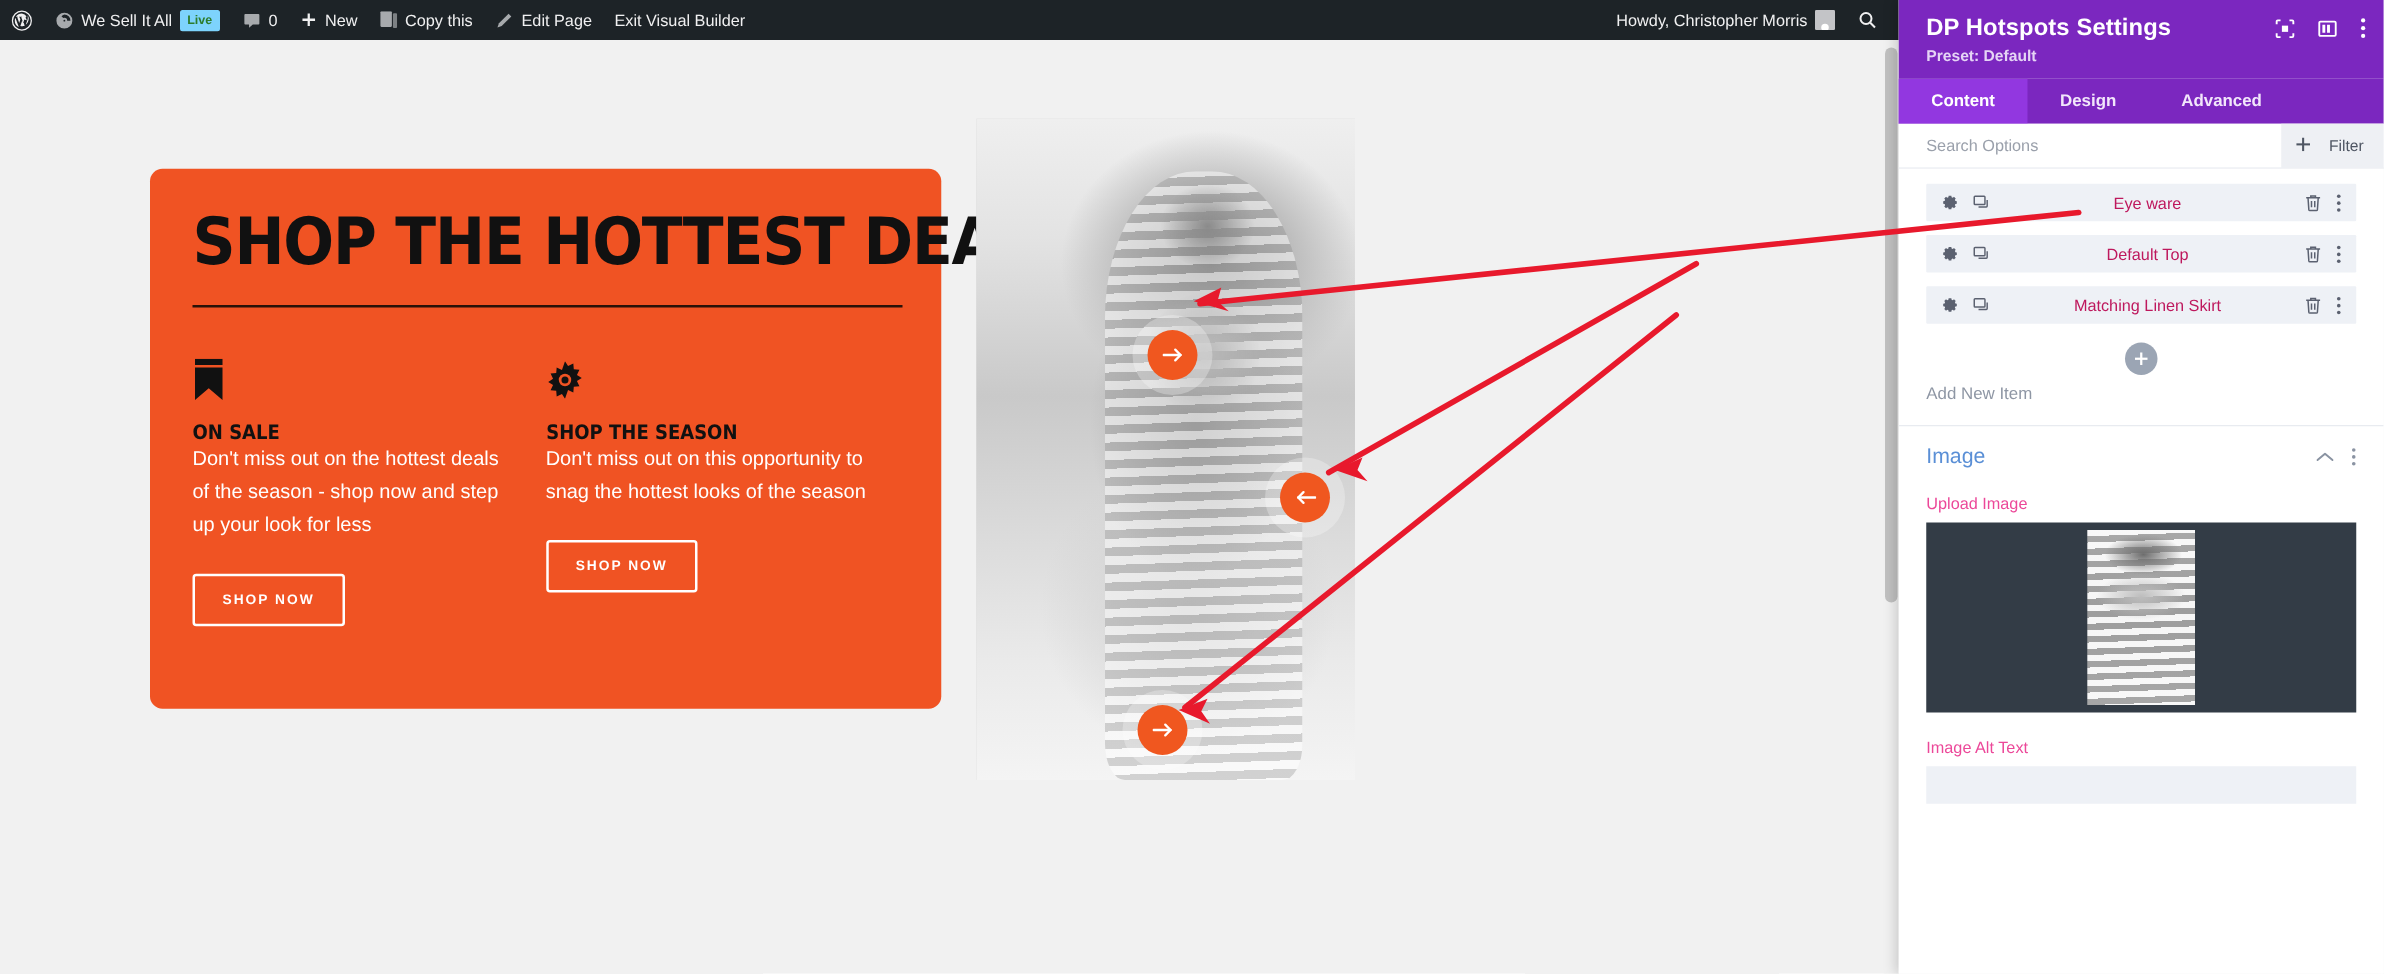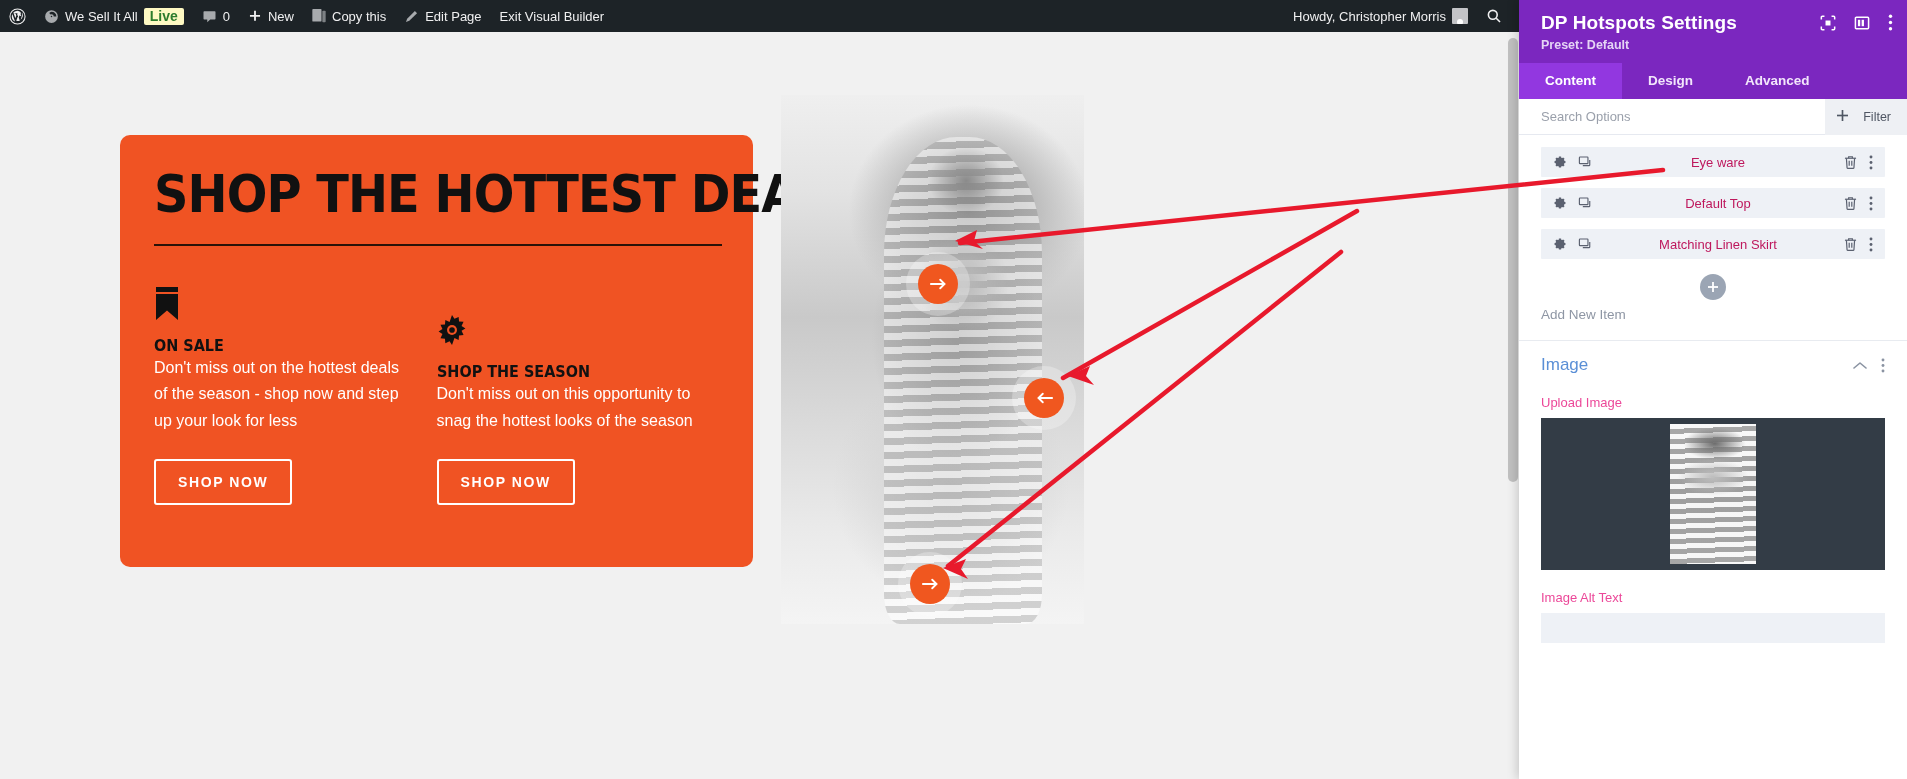--- a/index.html
+++ b/index.html
@@ -19,21 +19,21 @@
     font-size: 13px; z-index: 40;
   }
   .wpbar-left { display: flex; align-items: center; height: 32px; }
   .wpbar-right { margin-left: auto; display: flex; align-items: center; height: 32px; padding-right: 8px; }
   .wpitem {
     display: flex; align-items: center; gap: 6px;
     height: 32px; padding: 0 9px; color: #f0f0f1; white-space: nowrap;
   }
   .wpitem svg { display: block; }
   .live-badge {
-    background: #fef9c3; color: #2c7c2c; font-size: 14px; font-weight: 700;
+    background: #7dd3fc; color: #2c7c2c; font-size: 10px; font-weight: 700;
     padding: 1px 6px; border-radius: 2px; line-height: 15px;
   }
   .avatar-box {
     width: 16px; height: 16px; background: #c3c4c7; border-radius: 1px;
     display: flex; align-items: flex-end; justify-content: center; overflow: hidden;
   }
   .avatar-box .head { width: 6px; height: 6px; border-radius: 50%; background: #fff; margin-bottom: -1px; }
   .avatar-wrap { position: relative; width:16px; height:16px; }
 
   
@@ -54,36 +54,36 @@
     font-weight: 700;
     font-size: 52px;
     letter-spacing: -1px;
     color: #111;
     line-height: 1.05;
     transform: scaleX(0.92);
     transform-origin: left center;
     white-space: nowrap;
   }
   .hero-rule { margin-top: 22px; height: 2px; background: #2a1208; width: 568px; }
-  .hero-cols { display: flex; margin-top: 40px; gap: 0; align-items: flex-end; }
+  .hero-cols { display: flex; margin-top: 40px; gap: 0; }
   .hero-col { width: 50%; padding-right: 24px; }
   .hero-icon { height: 36px; color: #111; display: flex; align-items: center; }
   .hero-subtitle {
     font-family: "DejaVu Sans", sans-serif;
     font-weight: 700; font-size: 16px; color: #111;
     margin-top: 14px; letter-spacing: 0px; transform: scaleX(0.9);
     transform-origin: left center; white-space: nowrap;
   }
   .hero-text {
     font-size: 16px; color: #ffffff; line-height: 1.68;
   }
   .shop-btn {
     display: inline-block; margin-top: 24px;
     border: 2px solid #fff; color: #fff;
-    font-size: 14px; font-weight: 700; letter-spacing: 1.6px;
+    font-size: 11px; font-weight: 700; letter-spacing: 1.6px;
     padding: 13px 22px; border-radius: 3px; background: transparent;
     cursor: pointer; font-family: "Liberation Sans", sans-serif;
   }
 
   
   .photo-wrap {
     position: absolute; left: 781px; top: 63px; width: 303px; height: 529px;
     overflow: hidden; background: #dcdcdc;
   }
   .photo-bg {

